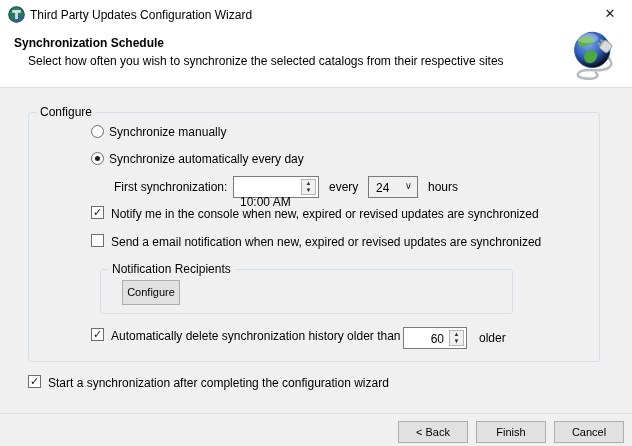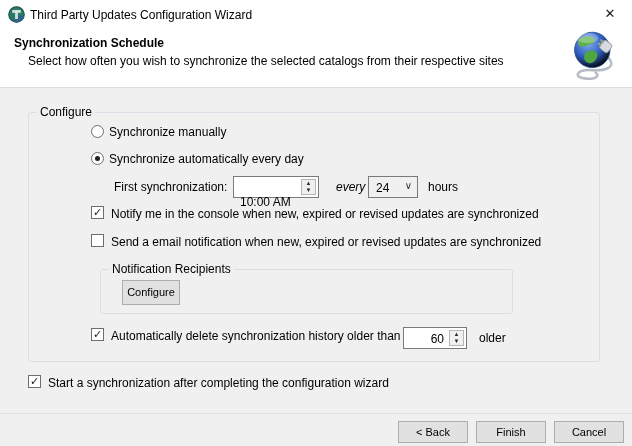--- a/index.html
+++ b/index.html
@@ -122,21 +122,21 @@
     <span class="lbl" style="left:85px; top:67px;">First synchronization:</span>
 
     <span class="field time-field">
       <span class="val">10:00 AM</span>
       <span class="spin">
         <span class="spin-btn">▲</span>
         <span class="spin-btn">▼</span>
       </span>
     </span>
 
-    <span class="lbl" style="left:307px; top:67px;font-style:italic;">every</span>
+    <span class="lbl" style="left:300px; top:67px;">every</span>
 
     <span class="combo">
       <span class="val">24</span>
       <span class="chev">∨</span>
     </span>
 
     <span class="lbl" style="left:399px; top:67px;">hours</span>
 
     <span class="checkbox" style="left:62px; top:93px;">
       <span class="mark">✓</span>

